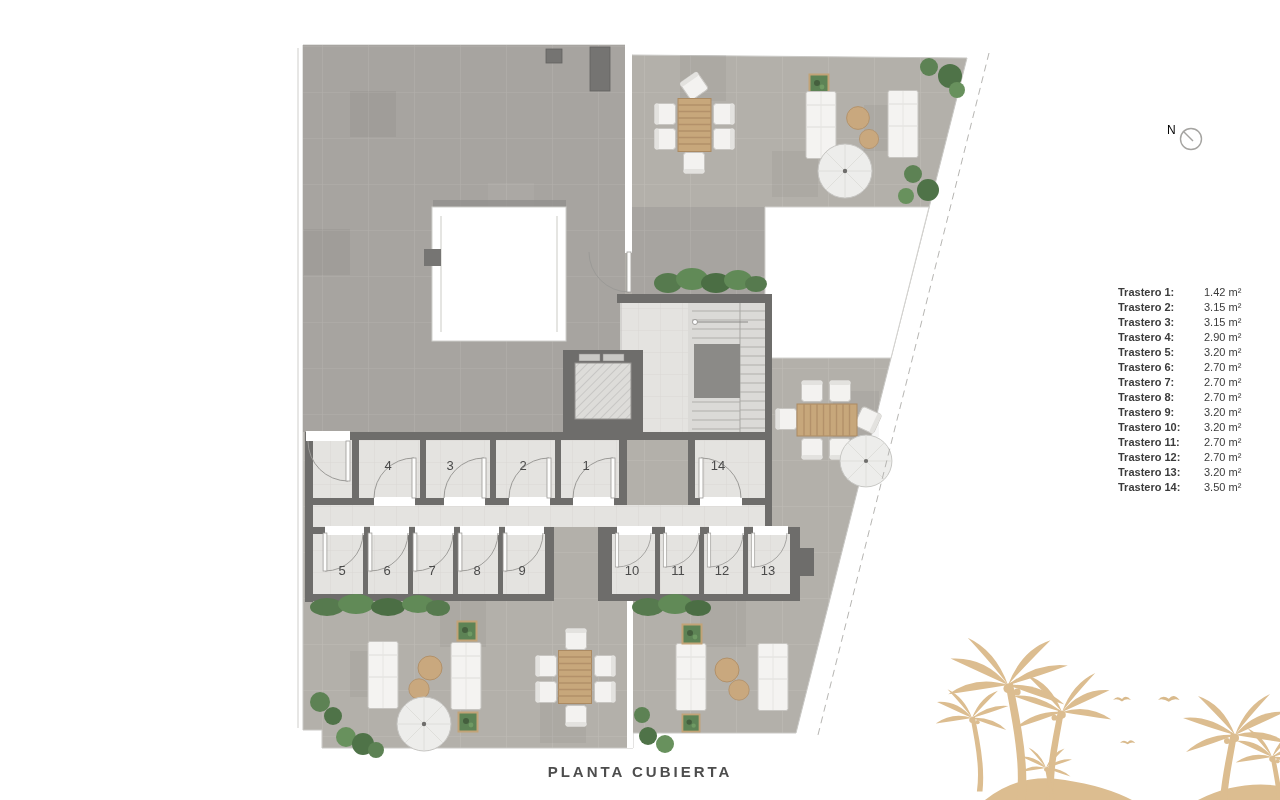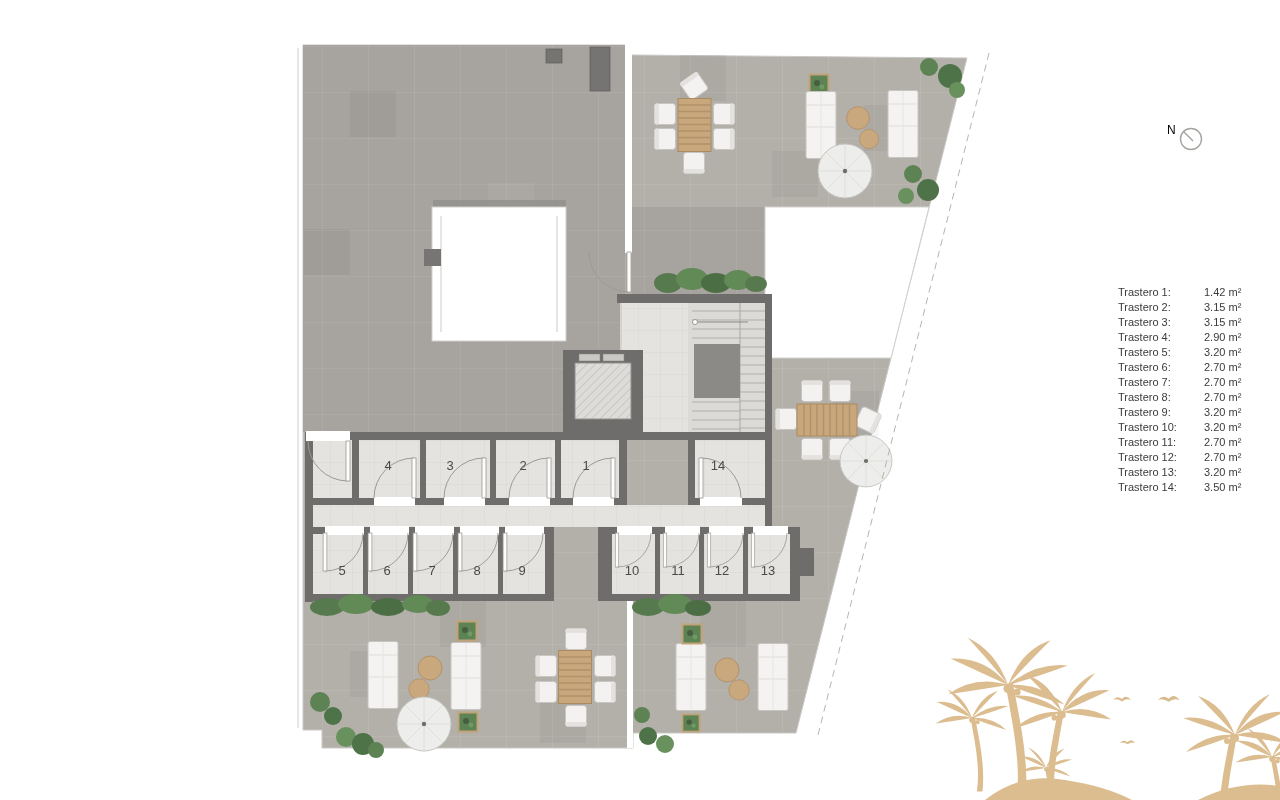--- a/index.html
+++ b/index.html
@@ -3,21 +3,21 @@
 <meta charset="utf-8">
 <style>
   html,body{margin:0;padding:0;background:#ffffff;}
   .canvas{position:relative;width:1280px;height:800px;background:#fff;overflow:hidden;
           font-family:"Liberation Sans",sans-serif;}
   .plan-svg{position:absolute;left:0;top:0;}
   .roomnum{font:13px "Liberation Sans",sans-serif;fill:#4a4a4a;}
   .compass-n{font:12px "Liberation Sans",sans-serif;fill:#96959 3;}
   .legend{position:absolute;left:1118px;top:285px;color:#3b3b3b;font-size:11px;}
   .legend-row{display:flex;height:15px;line-height:15px;}
-  .legend-label{width:86px;}
+  .legend-label{width:86px;font-weight:bold;}
   .legend-value{}
   .plan-title{position:absolute;left:0;top:763px;width:1280px;text-align:center;
               font-size:15px;font-weight:bold;letter-spacing:3px;color:#4d4d4d;}
 </style>
 </head>
 <body>
 
 <div class="canvas">
 
 <svg class="plan-svg" width="1280" height="800" viewBox="0 0 1280 800">
@@ -438,14 +438,15 @@
   <div class="legend-row">
         <span class="legend-label">Trastero 13:</span>
         <span class="legend-value">3.20 m²</span>
       </div>
   <div class="legend-row">
         <span class="legend-label">Trastero 14:</span>
         <span class="legend-value">3.50 m²</span>
       </div>
 </div>
 
+<div class="plan-title">PLANTA CUBIERTA</div>
 
 </div>
 
 </body></html>

